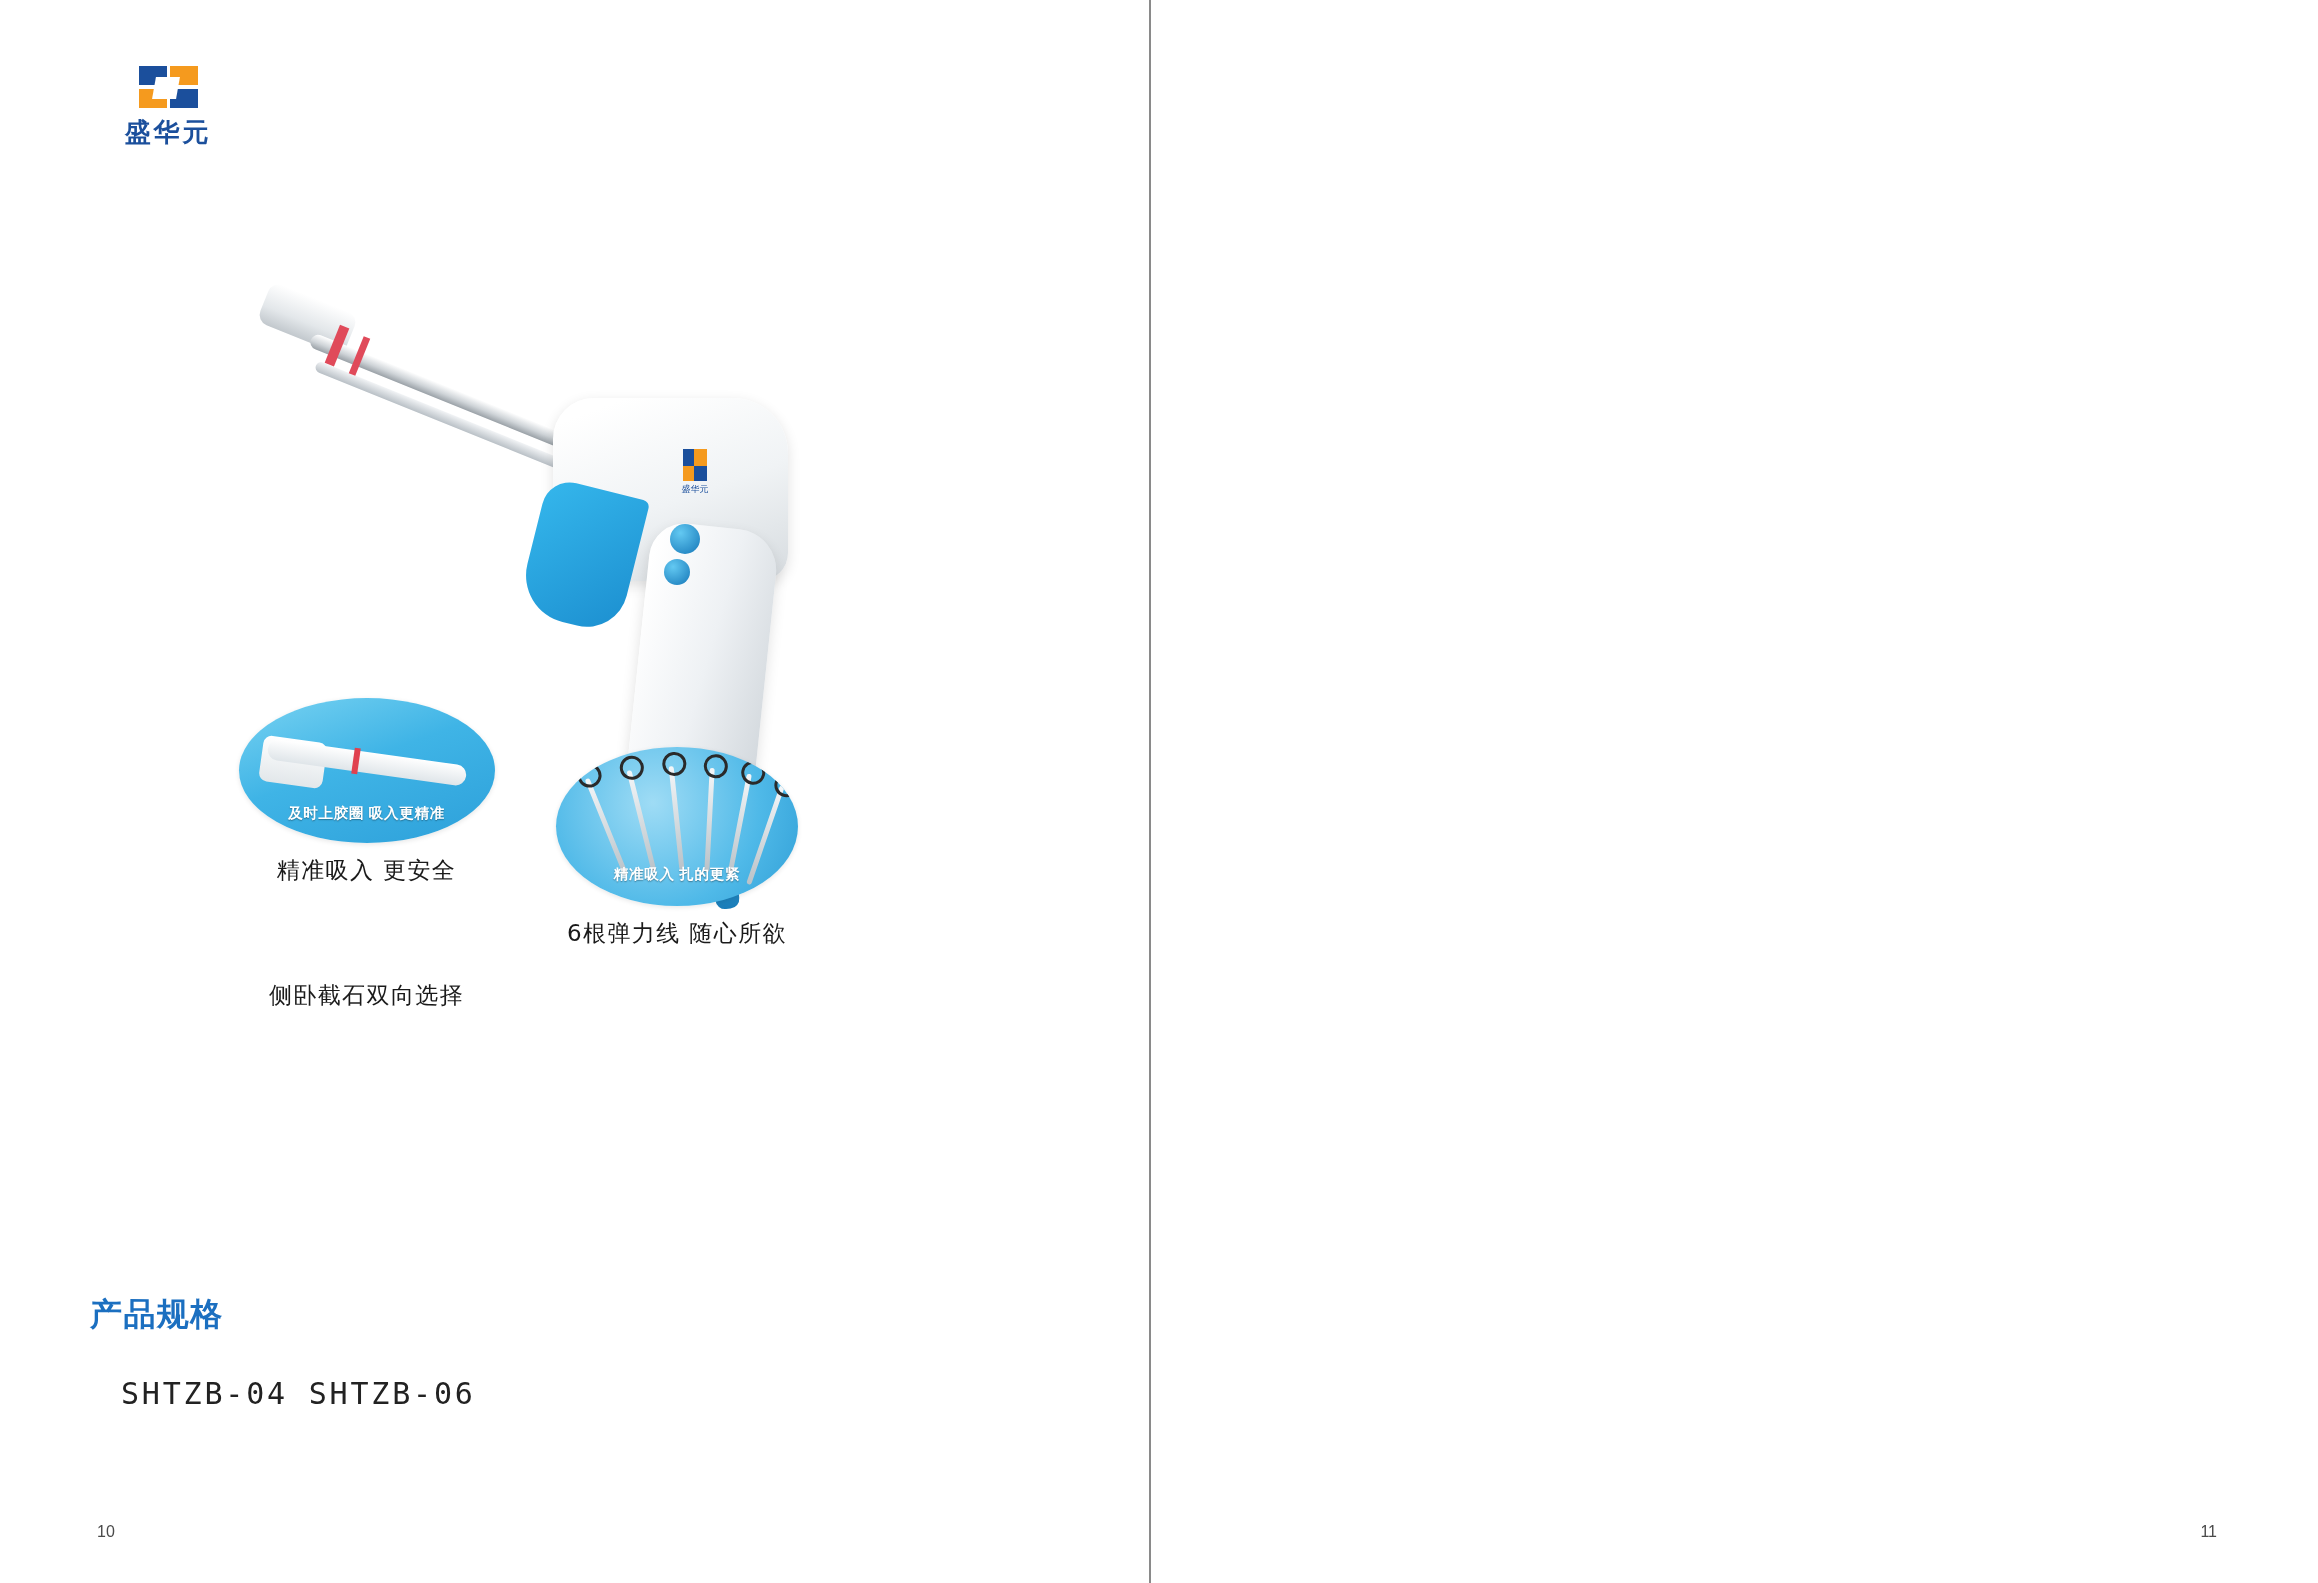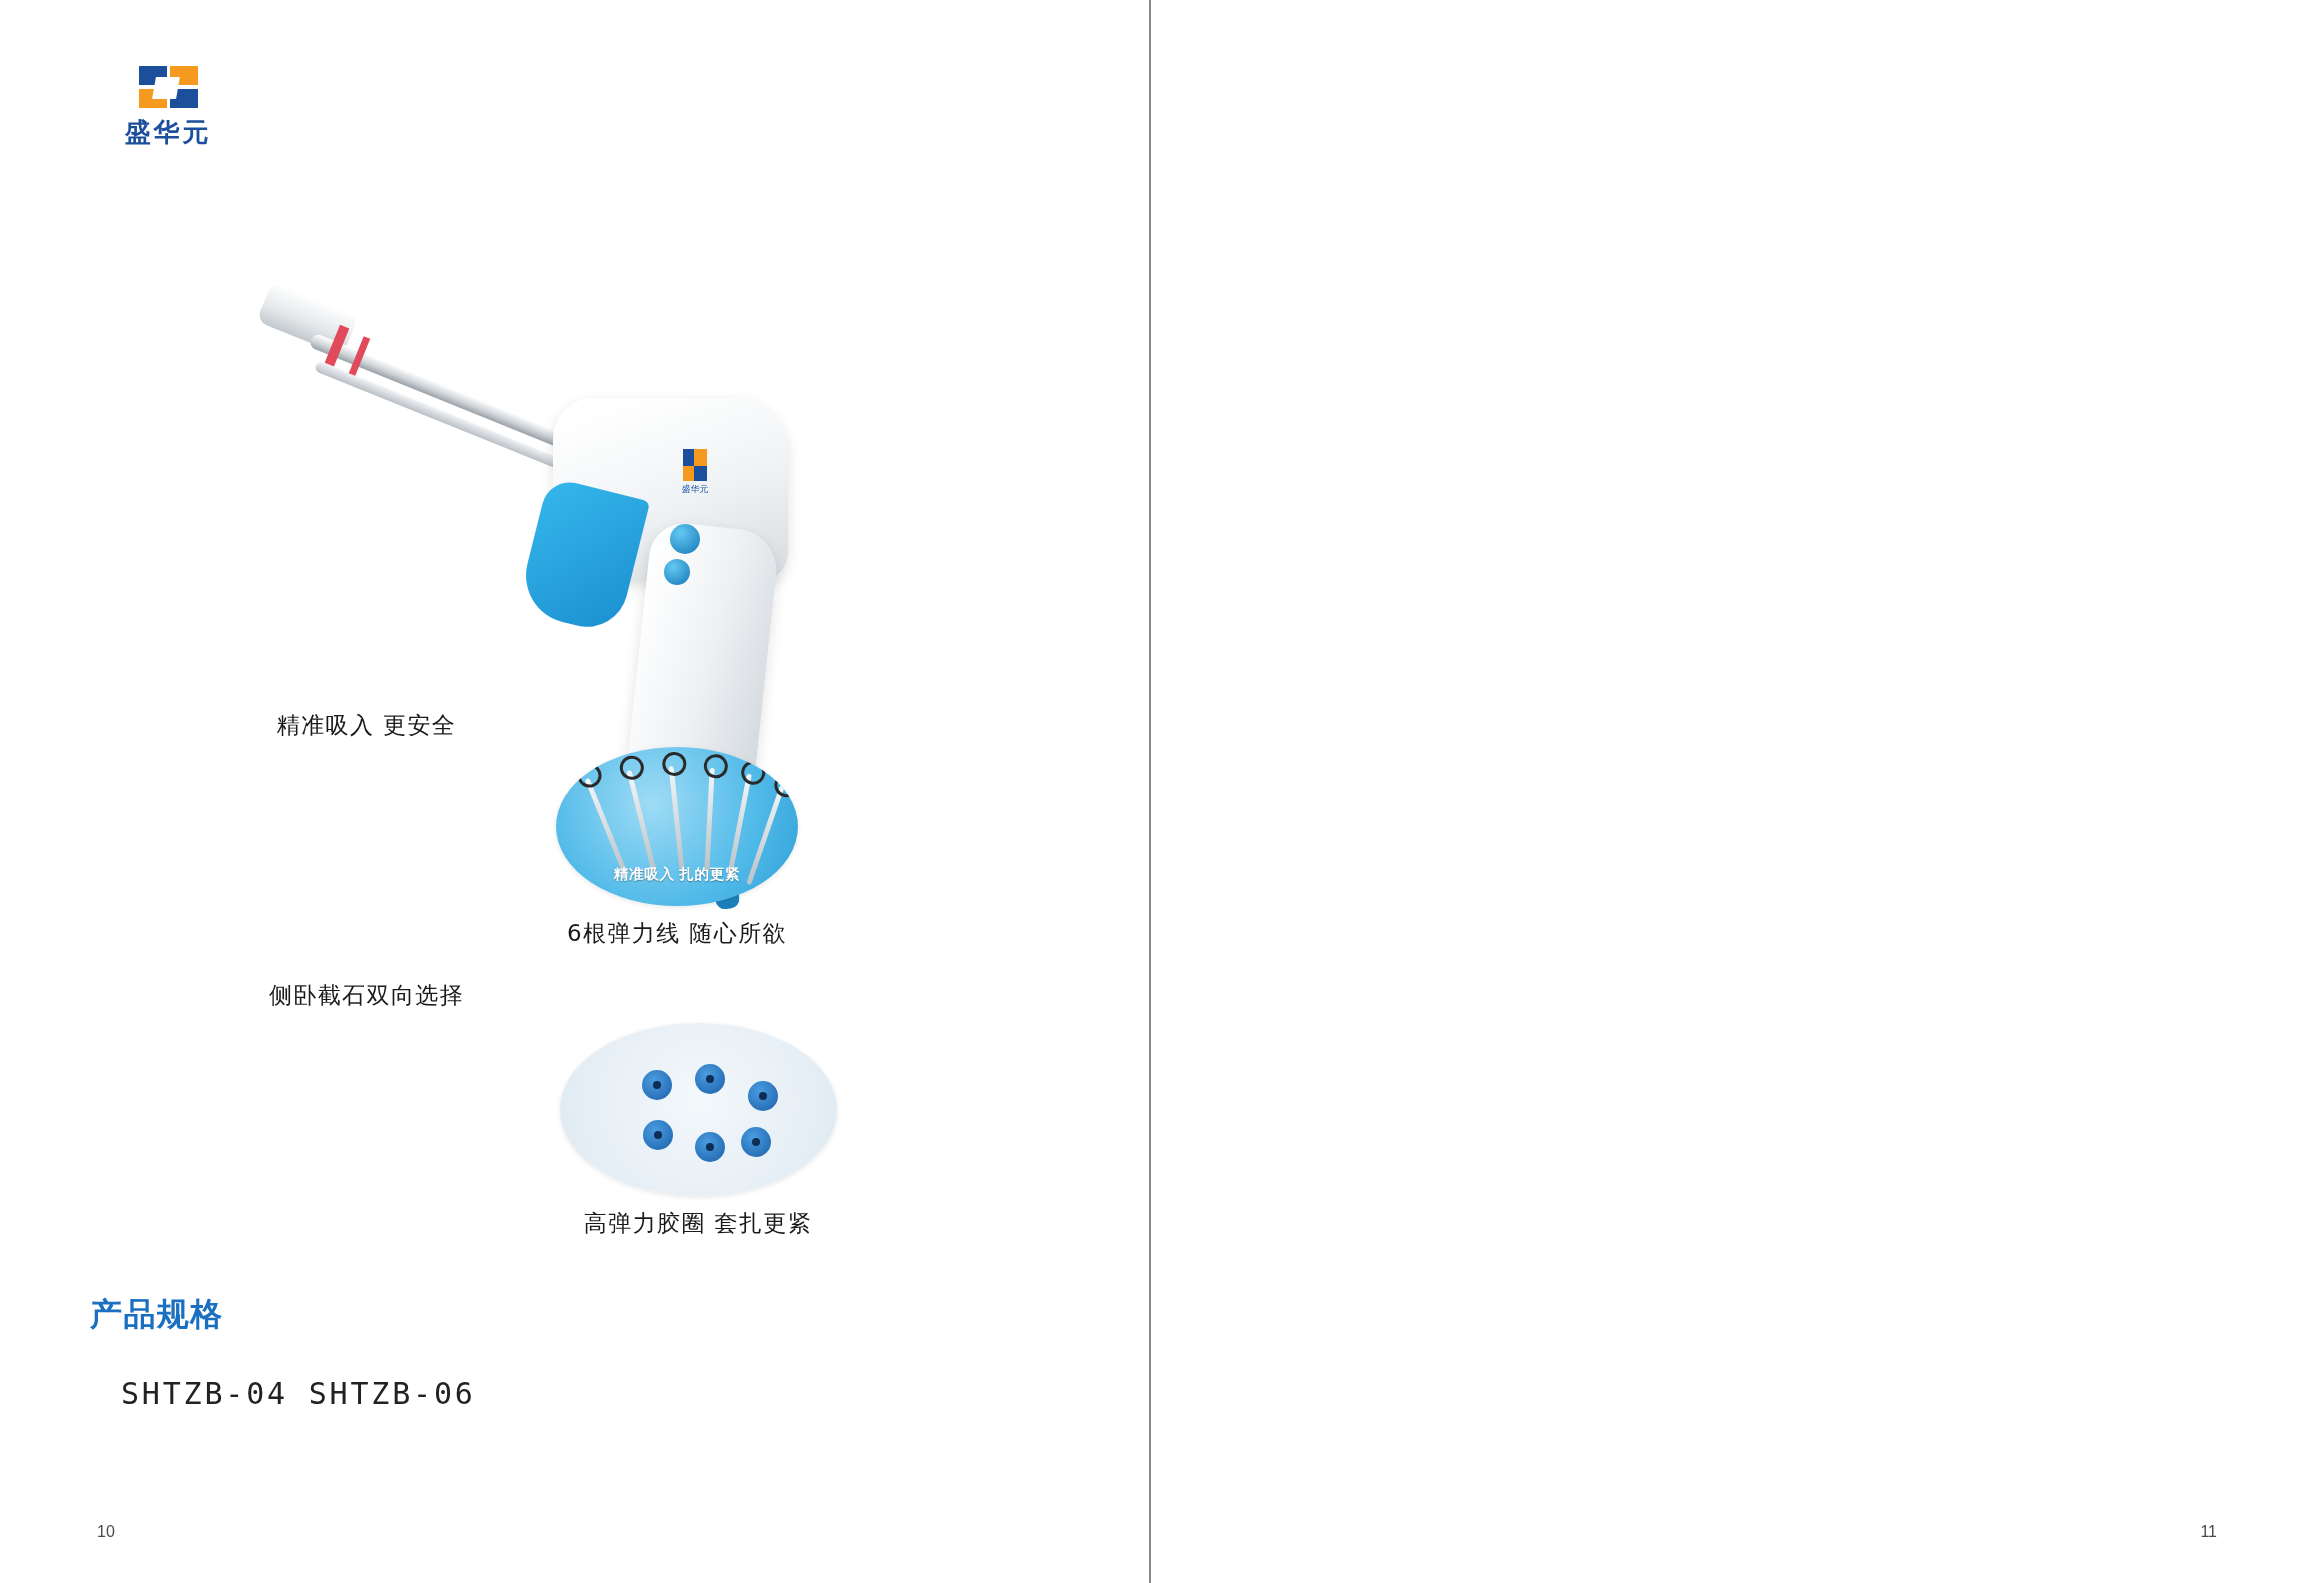--- a/index.html
+++ b/index.html
@@ -426,52 +426,46 @@
       <div class="dev-btn2"></div>
       <div class="dev-logo">
         <div class="mini"></div>
         <div class="mini2"></div>
         <span>盛华元</span>
       </div>
       <div class="dev-cable"></div>
     </div>
 
     <div class="feature f1">
+      <div class="thumb">
+        <div class="tube-head"></div>
+        <div class="tube"></div>
+        <div class="tube-red"></div>
+        <div class="thumb-cap">及时上胶圈 吸入更精准</div>
+      </div>
       <div class="feature-label">精准吸入 更安全</div>
     </div>
 
     <div class="feature f2">
       <div class="thumb">
         <div class="needle" style="left:48px;  top:28px;  transform: rotate(-22deg);"></div>
         <div class="needle" style="left:83px; top:22px;  transform: rotate(-14deg);"></div>
         <div class="needle" style="left:118px; top:19.4px;  transform: rotate(-6deg);"></div>
         <div class="needle" style="left:151px; top:21px;  transform: rotate(3deg);"></div>
         <div class="needle" style="left:181px; top:26px;  transform: rotate(11deg);"></div>
         <div class="needle" style="left:207px; top:36px;  transform: rotate(19deg);"></div>
         <div class="thumb-cap">精准吸入 扎的更紧</div>
       </div>
       <div class="feature-label">6根弹力线 随心所欲</div>
     </div>
 
     <div class="feature f3">
       <div class="feature-label">侧卧截石双向选择</div>
     </div>
 
-    <div class="feature f4">
-      <div class="thumb">
-        <div class="ring" style="left:82px; top:47px;"></div>
-        <div class="ring" style="left:135px; top:41px;"></div>
-        <div class="ring" style="left:188px; top:58px;"></div>
-        <div class="ring" style="left:83px; top:97px;"></div>
-        <div class="ring" style="left:135px; top:109px;"></div>
-        <div class="ring" style="left:181px; top:104px;"></div>
-        <div class="thumb-cap"></div>
-      </div>
-      <div class="feature-label">高弹力胶圈 套扎更紧</div>
-    </div>
 
     <div class="spec-title">产品规格</div>
     <div class="spec-value">SHTZB-04  SHTZB-06</div>
 
     <div class="page-num page-num-left">10</div>
   </div>
 
   <div class="gutter"></div>
 
   <div class="page page-right">

